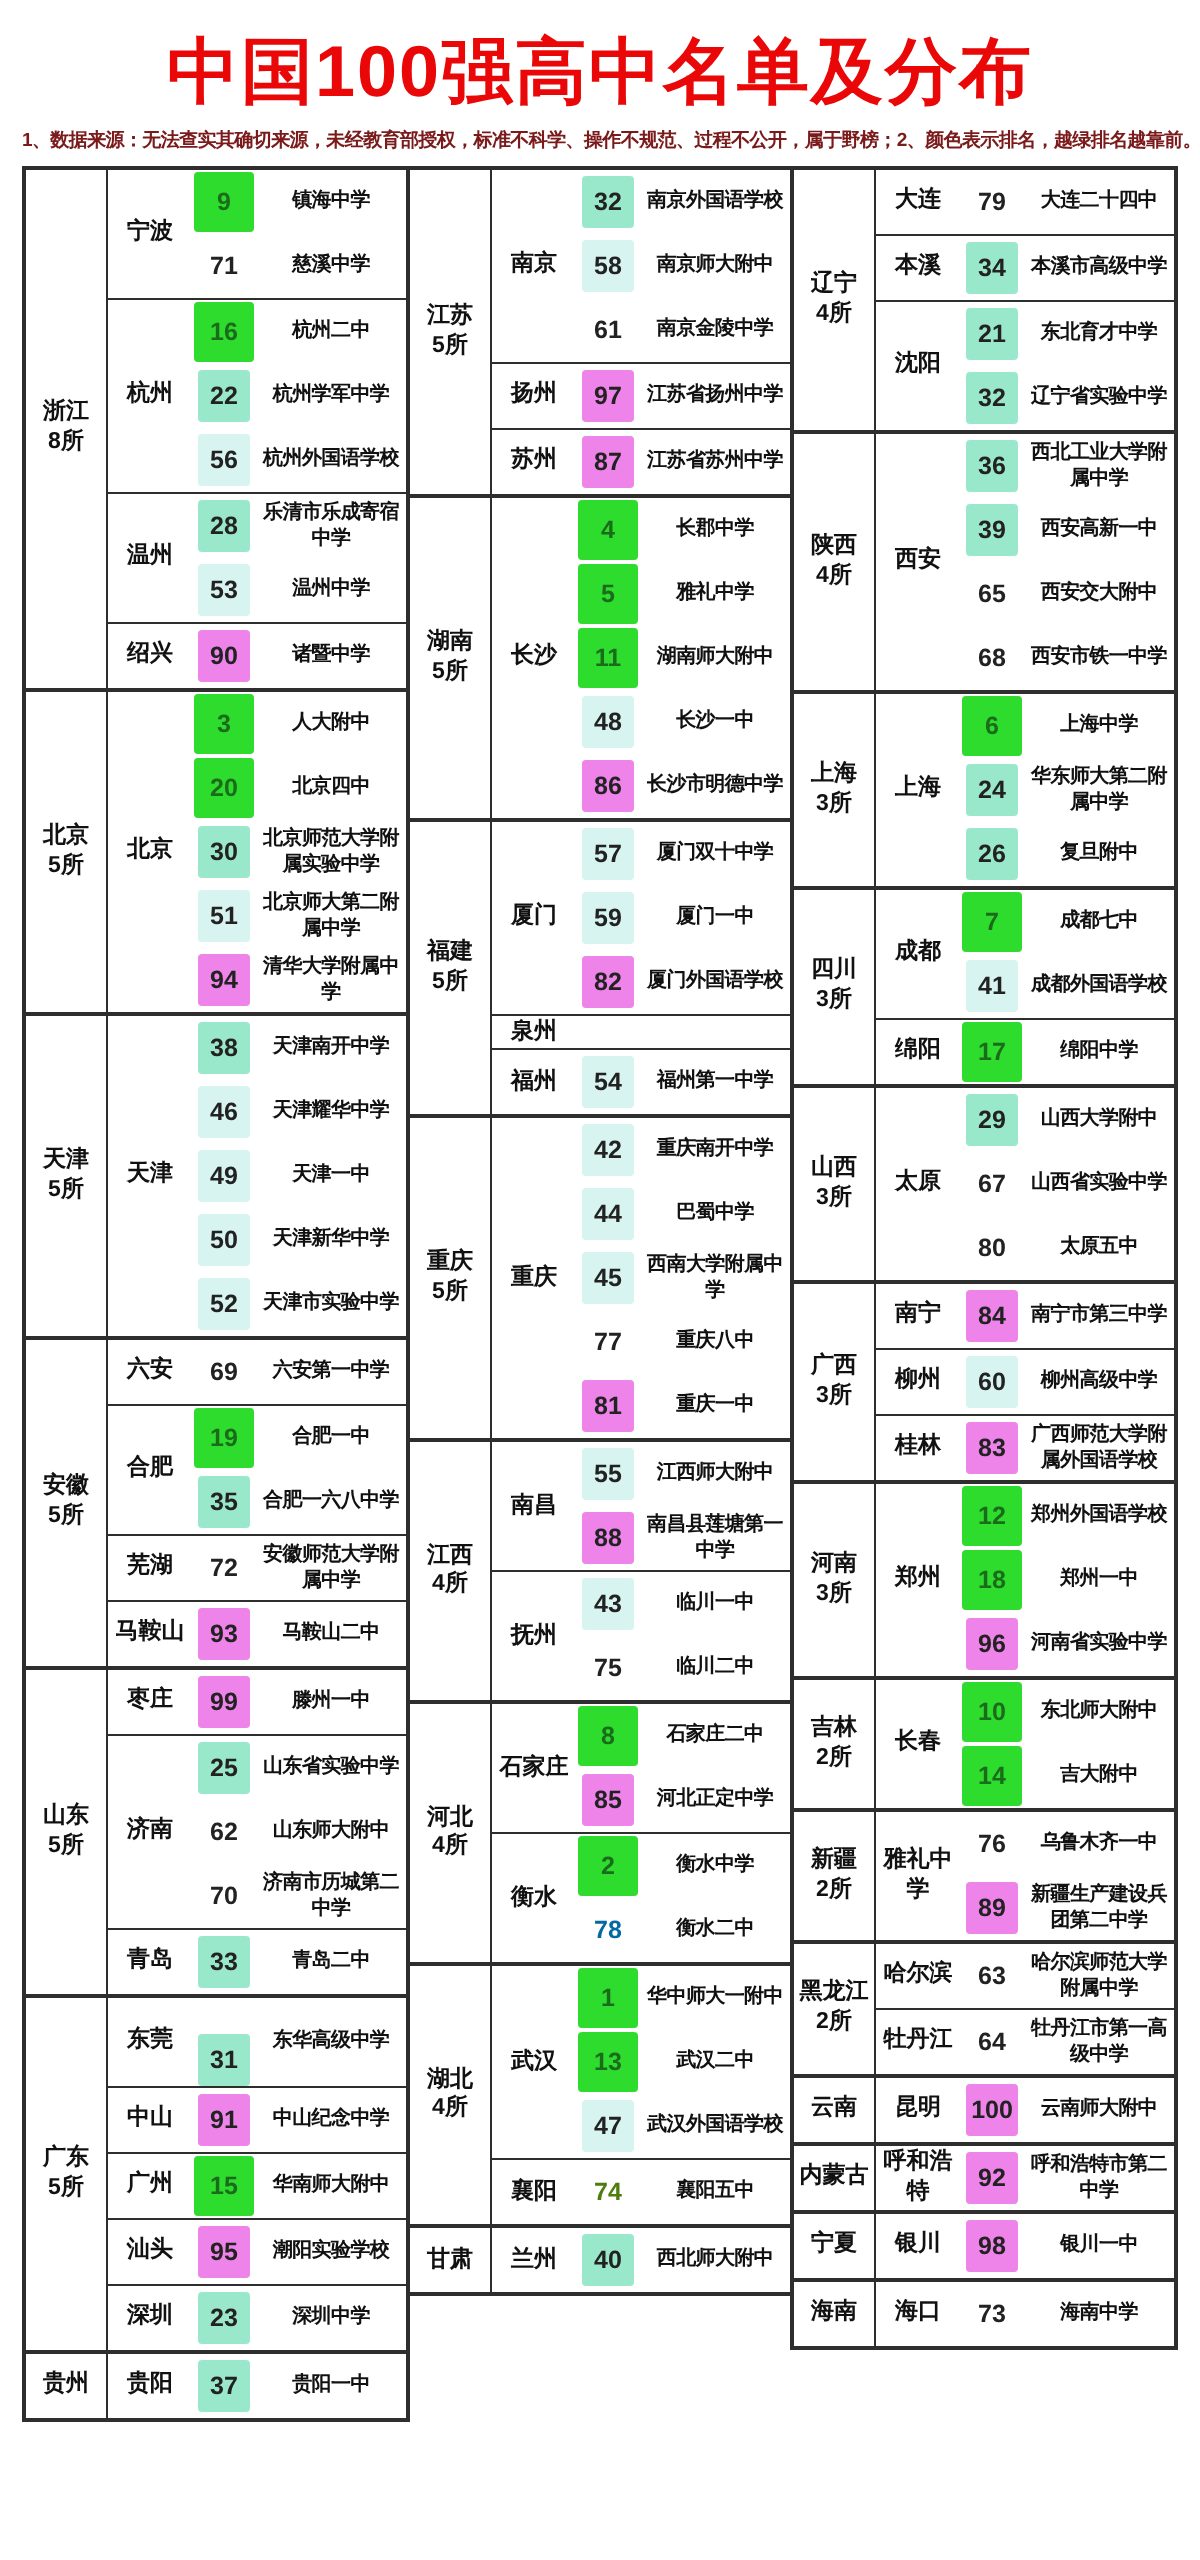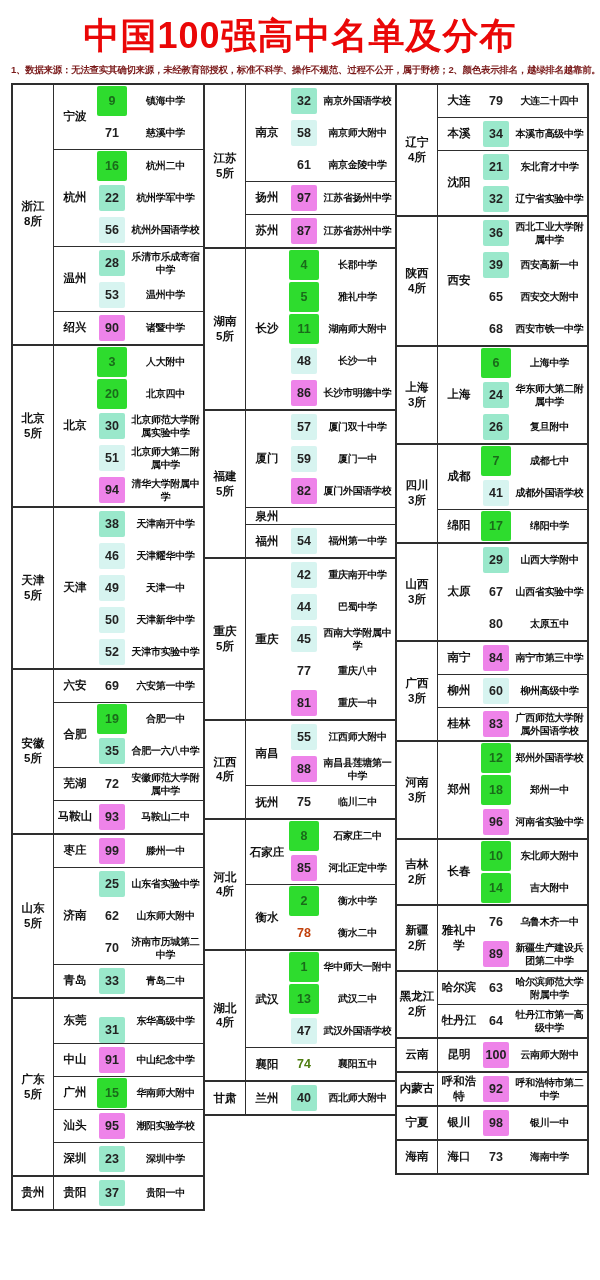--- a/index.html
+++ b/index.html
@@ -615,20 +615,26 @@
                 </div>
                 <div class="sname">南昌县莲塘第一中学</div>
               </div>
             </div>
           </div>
           <div class="city-row">
             <div class="city">抚州</div>
             <div class="schools">
               <div class="srow">
                 <div class="rcell">
+                  <div class="chip" style="background: rgb(215, 244, 240); color: rgb(34, 34, 34);">43</div>
+                </div>
+                <div class="sname">临川一中</div>
+              </div>
+              <div class="srow">
+                <div class="rcell">
                   <div class="chip" style="background: transparent; color: rgb(34, 34, 34);">75</div>
                 </div>
                 <div class="sname">临川二中</div>
               </div>
             </div>
           </div>
         </div>
       </div>
       <div class="sec">
         <div class="prov">
@@ -657,21 +663,21 @@
             <div class="city">衡水</div>
             <div class="schools">
               <div class="srow">
                 <div class="rcell">
                   <div class="chip lg" style="background: rgb(46, 220, 46); color: rgb(26, 107, 26);">2</div>
                 </div>
                 <div class="sname">衡水中学</div>
               </div>
               <div class="srow">
                 <div class="rcell">
-                  <div class="chip" style="background: transparent; color: #c2410c;">78</div>
+                  <div class="chip" style="background: transparent; color: #0369a1;">78</div>
                 </div>
                 <div class="sname">衡水二中</div>
               </div>
             </div>
           </div>
         </div>
       </div>
       <div class="sec">
         <div class="prov">
           <div>湖北</div>

